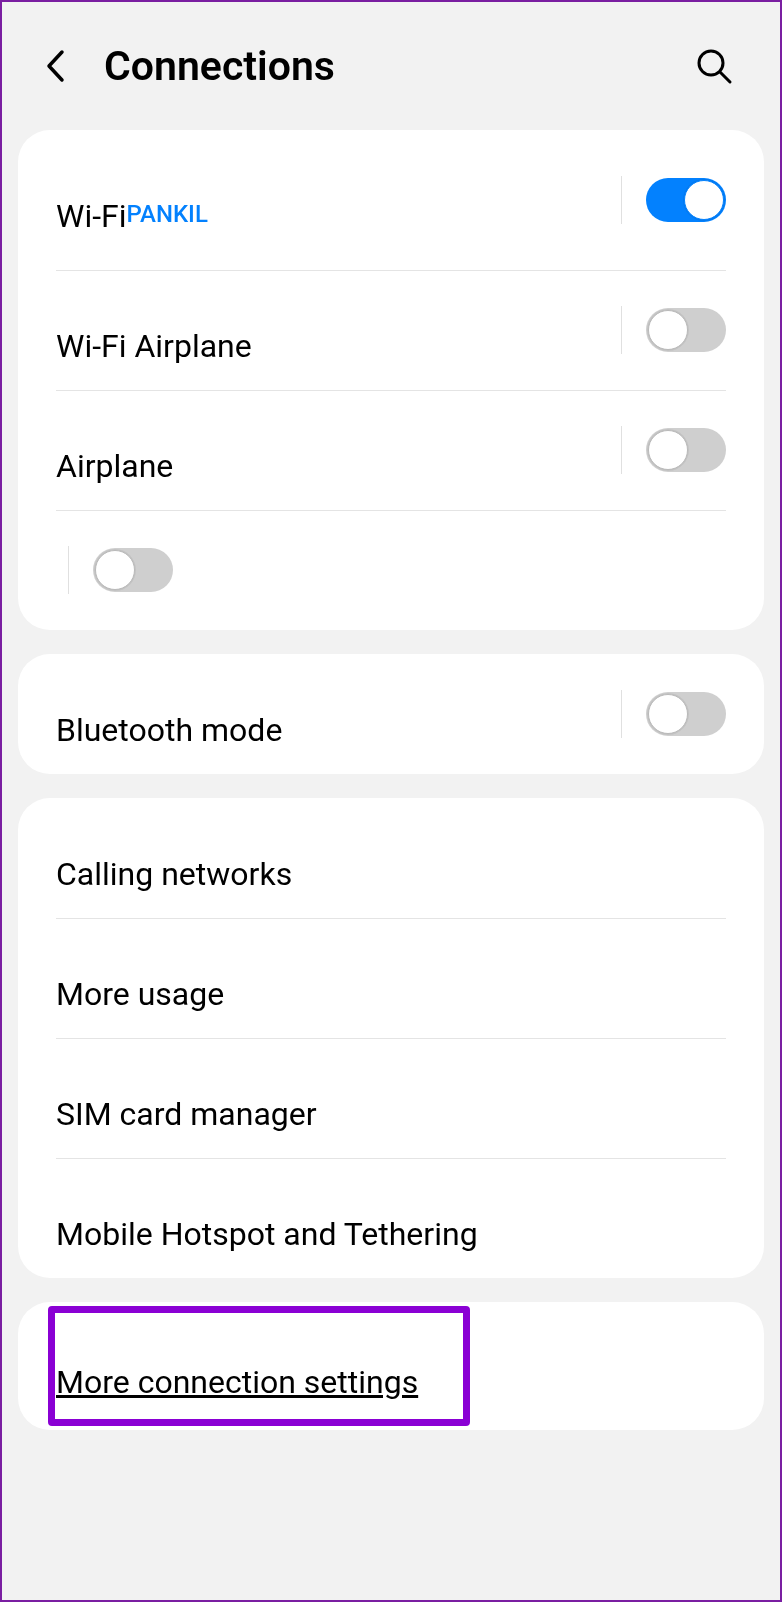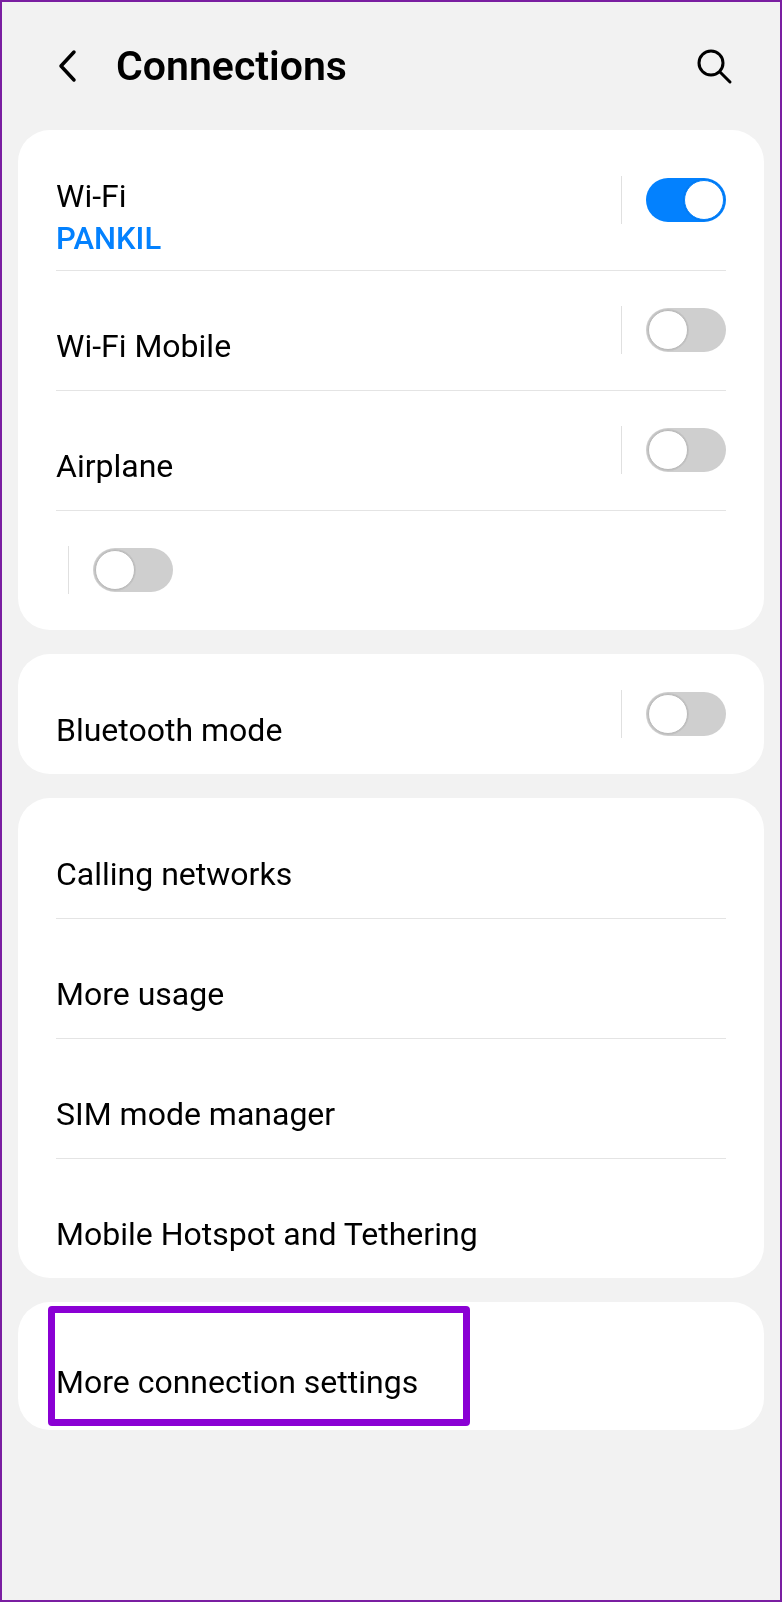--- a/index.html
+++ b/index.html
@@ -7,21 +7,21 @@
       width: 782px;
       height: 1602px;
       background: #f2f2f2;
       font-family: -apple-system, BlinkMacSystemFont, 'Segoe UI', Roboto, sans-serif;
       border: 2px solid #7a1ea1;
       overflow: hidden;
     }
     .header {
       display: flex;
       align-items: center;
-      padding: 40px 32px 40px 52px;
+      padding: 40px 32px 40px 40px;
       background: #f2f2f2;
     }
     .back-btn {
       width: 26px;
       height: 40px;
       display: flex;
       align-items: center;
       justify-content: center;
       cursor: pointer;
     }
@@ -59,31 +59,31 @@
       position: absolute;
       top: 0;
       left: 38px;
       right: 38px;
       height: 1px;
       background: #e4e4e4;
     }
     .row-text {
       flex: 1;
       display: flex;
-      flex-direction: column;
+      flex-direction: row;
       justify-content: flex-start;
       margin-top: 32px;
     }
     .row-title {
       font-size: 32px;
       color: #000;
       line-height: 1.25;
     }
     .row-sub {
-      font-size: 31px;
+      font-size: 24px;
       color: #0381fe;
       margin-top: 4px;
       font-weight: 500;
     }
     .row.tall {
       min-height: 140px;
     }
     .divider-vert {
       width: 1px;
       height: 48px;
@@ -115,20 +115,21 @@
     }
     .toggle.off {
       background: #cfcfcf;
     }
     .toggle.off .toggle-knob {
       left: 2px;
       border: 1px solid #b9b9b9;
     }
     .card.last {
       margin-top: 18px;
+      text-decoration: underline;
     }
     .highlighted-wrap {
       position: relative;
     }
     .highlight-box {
       position: absolute;
       border: 7px solid #8a00d4;
       border-radius: 4px;
       left: 30px;
       right: 294px;
@@ -165,21 +166,21 @@
       <div class="row-title">Wi-Fi</div>
       <div class="row-sub">PANKIL</div>
     </div>
     <div class="divider-vert"></div>
     <div class="toggle on">
       <div class="toggle-knob"></div>
     </div>
   </div>
   <div class="row">
     <div class="row-text">
-      <div class="row-title">Wi-Fi Mobile</div>
+      <div class="row-title">Wi-Fi Airplane</div>
     </div>
     <div class="divider-vert"></div>
     <div class="toggle off">
       <div class="toggle-knob"></div>
     </div>
   </div>
   <div class="row">
     <div class="row-text">
       <div class="row-title">Airplane</div>
     </div>
@@ -214,21 +215,21 @@
       <div class="row-title">Calling networks</div>
     </div>
   </div>
   <div class="row">
     <div class="row-text">
       <div class="row-title">More usage</div>
     </div>
   </div>
   <div class="row">
     <div class="row-text">
-      <div class="row-title">SIM mode manager</div>
+      <div class="row-title">SIM card manager</div>
     </div>
   </div>
   <div class="row">
     <div class="row-text">
       <div class="row-title">Mobile Hotspot and Tethering</div>
     </div>
   </div>
 </div>
 
 <div class="card last">

